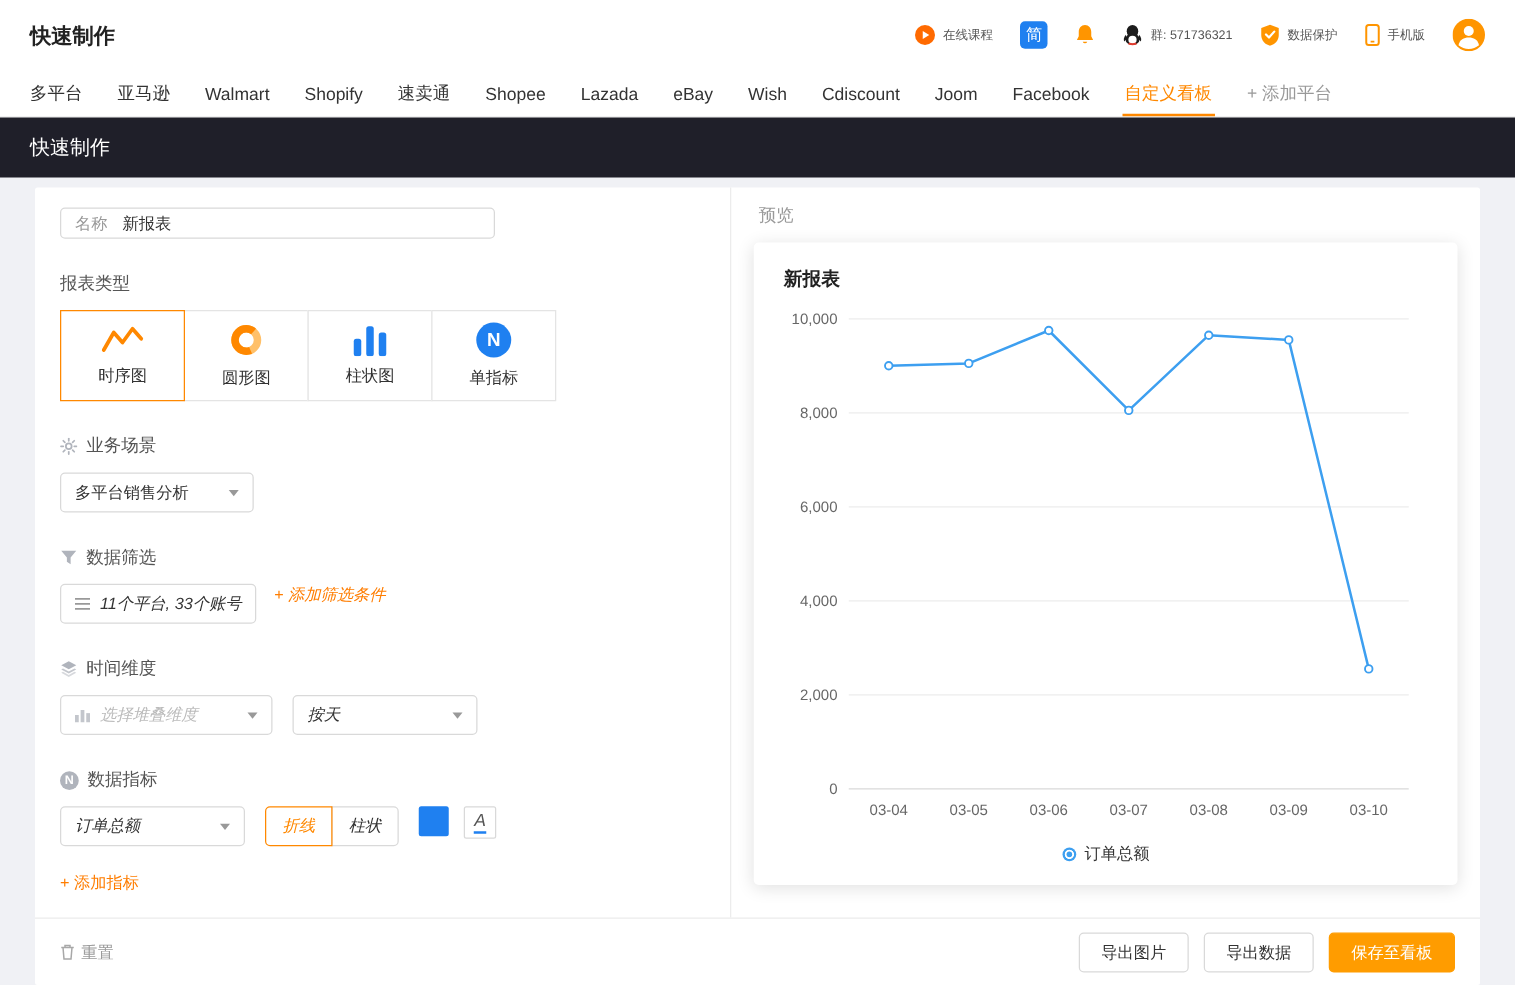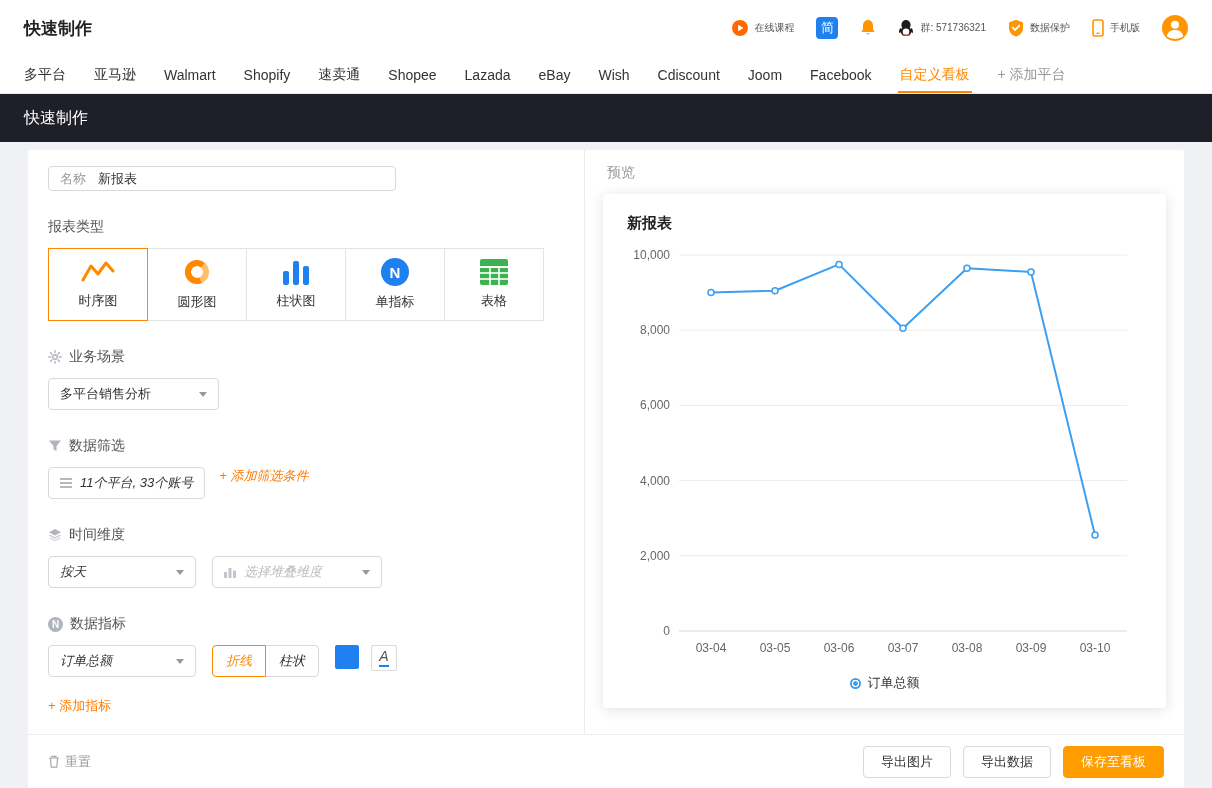--- a/index.html
+++ b/index.html
@@ -186,50 +186,39 @@
                 <rect x="2" y="12" width="6" height="14" rx="2" fill="#1f80f0"></rect>
                 <rect x="12" y="2" width="6" height="24" rx="2" fill="#1f80f0"></rect>
                 <rect x="22" y="7" width="6" height="19" rx="2" fill="#1f80f0"></rect>
               </svg>
             <span class="tlabel">柱状图</span>
           </div>
           <div class="type-btn">
             <div class="n-circle">N</div>
             <span class="tlabel">单指标</span>
           </div>
-          <div class="type-btn">
-            <svg width="28" height="26" viewBox="0 0 28 26">
-                <rect width="28" height="26" rx="2" fill="#3cb34f"></rect>
-                <line x1="0" y1="8" x2="28" y2="8" stroke="#fff" stroke-width="2"></line>
-                <line x1="0" y1="14" x2="28" y2="14" stroke="#fff" stroke-width="1.6"></line>
-                <line x1="0" y1="20" x2="28" y2="20" stroke="#fff" stroke-width="1.6"></line>
-                <line x1="10" y1="8" x2="10" y2="26" stroke="#fff" stroke-width="1.6"></line>
-                <line x1="19" y1="8" x2="19" y2="26" stroke="#fff" stroke-width="1.6"></line>
-              </svg>
-            <span class="tlabel">表格</span>
-          </div>
         </div>
 
         <div class="section-title">
           <svg width="14" height="14" viewBox="0 0 14 14">
               <circle cx="7" cy="7" r="2.3" fill="none" stroke="#b0b4bc" stroke-width="1.4"></circle>
               <g stroke="#b0b4bc" stroke-width="1.4" stroke-linecap="round">
                 <line x1="7" y1="0.8" x2="7" y2="2.6"></line>
                 <line x1="7" y1="11.4" x2="7" y2="13.2"></line>
                 <line x1="0.8" y1="7" x2="2.6" y2="7"></line>
                 <line x1="11.4" y1="7" x2="13.2" y2="7"></line>
                 <line x1="2.6" y1="2.6" x2="3.9" y2="3.9"></line>
                 <line x1="10.1" y1="10.1" x2="11.4" y2="11.4"></line>
                 <line x1="2.6" y1="11.4" x2="3.9" y2="10.1"></line>
                 <line x1="10.1" y1="3.9" x2="11.4" y2="2.6"></line>
               </g>
             </svg>
           <span>业务场景</span>
         </div>
-        <div class="select" style="width:171px;justify-content:center;">
+        <div class="select" style="width:155px;justify-content:center;">
           <span>多平台销售分析</span>
           <span class="caret"></span>
         </div>
 
         <div class="section-title">
           <svg width="14" height="14" viewBox="0 0 14 14">
               <path d="M1 1.5 H13 L8.5 7 V12.3 L5.5 10.3 V7 Z" fill="#b0b4bc"></path>
             </svg>
           <span>数据筛选</span>
         </div>
@@ -249,31 +238,31 @@
 
         <div class="section-title">
           <svg width="14" height="14" viewBox="0 0 14 14">
               <path d="M7 1 L13 4.2 L7 7.4 L1 4.2 Z" fill="#b0b4bc"></path>
               <path d="M2.4 6.7 L7 9.2 L11.6 6.7 L13 7.5 L7 10.8 L1 7.5 Z" fill="#b0b4bc" opacity="0.75"></path>
               <path d="M2.4 9.4 L7 11.9 L11.6 9.4 L13 10.2 L7 13.5 L1 10.2 Z" fill="#b0b4bc" opacity="0.5"></path>
             </svg>
           <span>时间维度</span>
         </div>
         <div class="row" style="gap:16px;">
-          <div class="select" style="width:148px;">
-            <span>按天</span>
-            <span class="caret"></span>
-          </div>
           <div class="select placeholder" style="width:170px;">
             <svg width="12" height="12" viewBox="0 0 12 12">
                 <rect x="0" y="6" width="3" height="6" fill="#c3c6cc"></rect>
                 <rect x="4.5" y="2" width="3" height="10" fill="#c3c6cc"></rect>
                 <rect x="9" y="4.5" width="3" height="7.5" fill="#c3c6cc"></rect>
               </svg>
             <span>选择堆叠维度</span>
+            <span class="caret"></span>
+          </div>
+          <div class="select" style="width:148px;">
+            <span>按天</span>
             <span class="caret"></span>
           </div>
         </div>
 
         <div class="section-title">
           <span class="nm-icon">N</span>
           <span>数据指标</span>
         </div>
         <div class="row" style="gap:16px;">
           <div class="select" style="width:148px;">

